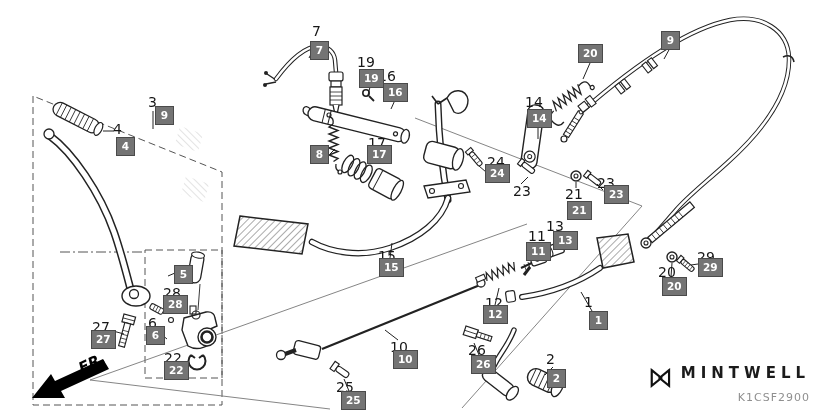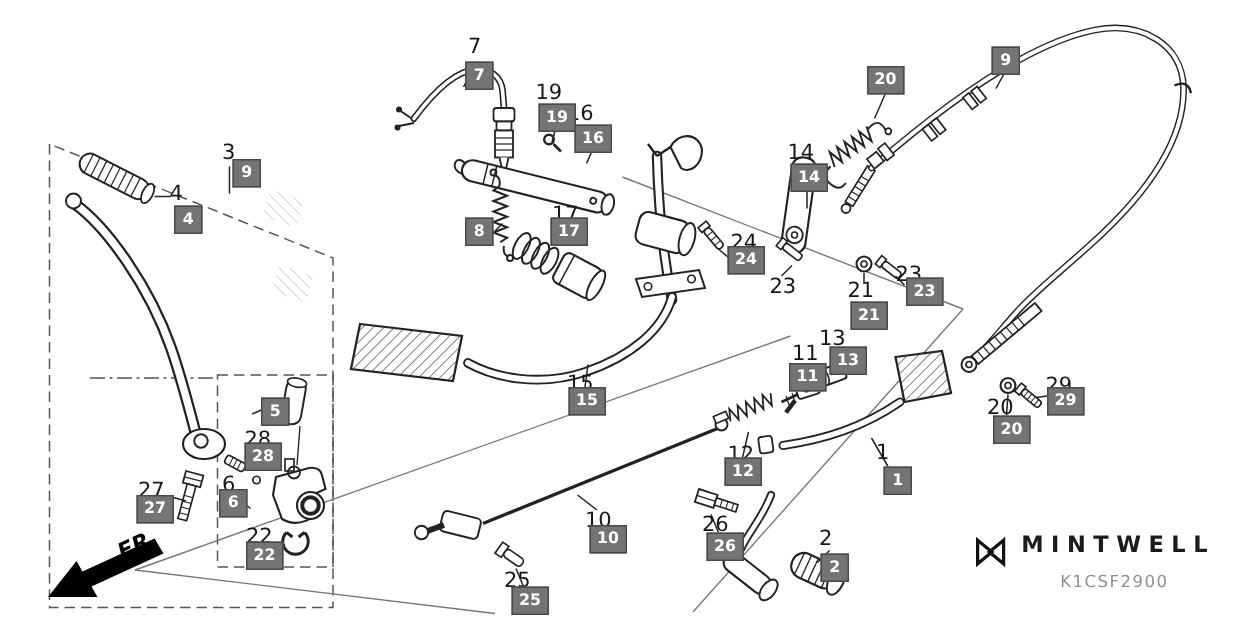--- a/index.html
+++ b/index.html
@@ -8,22 +8,22 @@
   svg.art{position:absolute;left:0;top:0;}
   .plain-num{position:absolute;font-family:"DejaVu Sans",sans-serif;font-size:14px;
              font-weight:500;color:#171717;line-height:1;z-index:2;}
   .badge{position:absolute;background:#747474;border:1px solid #4a4a4a;color:#ffffff;
          font-family:"DejaVu Sans",sans-serif;font-size:10.5px;font-weight:bold;
          padding:3px 4px;min-width:9px;text-align:center;line-height:1;z-index:3;
          box-sizing:content-box;}
   .fr-wrap{position:absolute;left:18px;top:348px;width:110px;height:60px;z-index:4;}
   .fr-text{position:absolute;left:60px;top:6px;font-weight:bold;font-style:italic;
            font-size:15px;color:#000;transform:rotate(-25deg);}
-  .logo{position:absolute;left:650px;top:348px;width:160px;height:48px;z-index:4;
-        display:flex;align-items:flex-start;}
+  .logo{position:absolute;left:650px;top:358px;width:160px;height:48px;z-index:4;
+        display:flex;align-items:flex-start;text-align:right;}
   .logo-text-col{margin-left:10px;padding-top:6px;}
   .logo-name{font-size:15px;font-weight:bold;letter-spacing:5px;color:#1b1b1b;}
   .logo-code{font-size:11px;color:#8f8f8f;margin-top:9px;padding-left:26px;letter-spacing:1px;}
 </style>
 </head>
 <body>
 
 <div class="stage">
 
   <svg class="art" width="822" height="411" viewBox="0 0 822 411">

